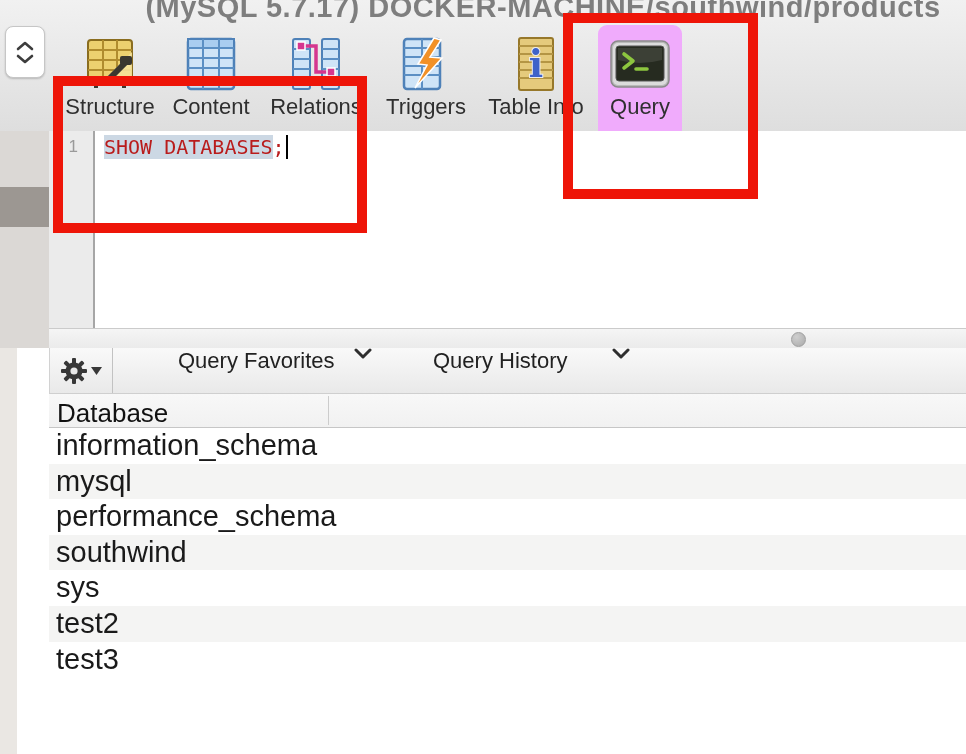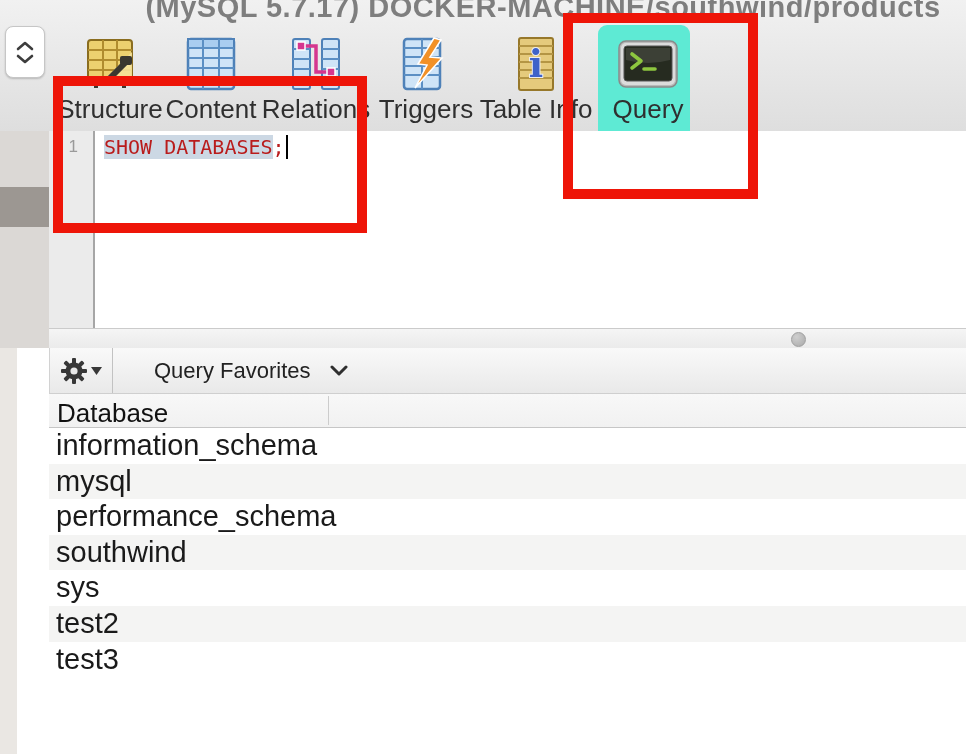--- a/index.html
+++ b/index.html
@@ -13,22 +13,22 @@
   .win-title{position:absolute;left:120px;top:-9px;width:846px;
              font-size:29px;font-weight:700;color:#7e7e7e;
              white-space:nowrap;text-align:center;letter-spacing:0.5px;}
   .stepper{position:absolute;left:5px;top:26px;width:38px;height:50px;
            background:#fff;border:1px solid #c6c6c6;border-radius:8px;
            box-shadow:0 1px 2px rgba(0,0,0,.2);display:flex;flex-direction:column;
            align-items:center;justify-content:center;gap:3px;}
   .tb-item{position:absolute;top:25px;height:106px;display:flex;
            flex-direction:column;align-items:center;}
   .tb-item .ic{margin-top:11px;height:56px;display:flex;align-items:center;justify-content:center;}
-  .tb-label{margin-top:2px;font-size:26px;color:#2f2f2f;white-space:nowrap;}
-  .tb-sel{background:#5eead4;border-radius:9px 9px 0 0;padding-left:8px;}
+  .tb-label{margin-top:2px;font-size:22px;color:#2f2f2f;white-space:nowrap;}
+  .tb-sel{background:#f0abfc;border-radius:9px 9px 0 0;}
 
   
   .left-strip{position:absolute;left:0;top:131px;width:49px;height:217px;background:#dbd8d5;}
   .left-scrollblock{position:absolute;left:0;top:187px;width:49px;height:40px;background:#9c9792;}
   .left-sliver{position:absolute;left:0;top:348px;width:17px;height:406px;background:#eae7e3;}
   .gutter{position:absolute;left:49px;top:131px;width:44px;height:197px;
           background:#ebebeb;border-right:2px solid #a6a6a6;}
   .line-no{position:absolute;left:49px;top:137px;width:29px;text-align:right;
            font-size:17px;color:#9a9a9a;}
   .editor{position:absolute;left:95px;top:131px;width:871px;height:197px;background:#fff;}
@@ -45,22 +45,22 @@
   .split-dot{position:absolute;left:742px;top:3px;width:13px;height:13px;border-radius:50%;
              background:radial-gradient(circle at 35% 30%,#cfcfcf,#a9a9a9);
              border:1px solid #9f9f9f;}
 
   
   .favbar{position:absolute;left:49px;top:348px;width:917px;height:46px;
           background:linear-gradient(#f9f9f9,#e9e9e9);
           border-bottom:1px solid #cfcfcf;border-left:1px solid #d2d2d2;box-sizing:border-box;}
   .gear-sec{position:absolute;left:0;top:0;width:62px;height:45px;
             border-right:1px solid #c2c2c2;display:flex;align-items:center;justify-content:center;gap:4px;}
-  .fav-dd{position:absolute;top:0;height:45px;display:flex;align-items:center;gap:19px;
-          font-size:22px;color:#222;}
+  .fav-dd{position:absolute;top:0;height:45px;display:flex;gap:19px;
+          font-size:22px;color:#222;margin-left:24px;}
   .dd-fav{left:104px;}
   .dd-hist{left:359px;}
 
   
   .tbl-header{position:absolute;left:49px;top:394px;width:917px;height:34px;
               background:linear-gradient(#f8f8f8,#f1f1f1);
               border-bottom:1px solid #c6c6c6;box-sizing:border-box;}
   .tbl-header .hcell{position:absolute;left:8px;top:4px;font-size:26px;color:#111;}
   .hdr-div{position:absolute;left:279px;top:2px;width:1px;height:29px;background:#cccccc;}
   .rows{position:absolute;left:49px;top:428px;width:917px;}
@@ -199,20 +199,26 @@
       <svg width="11" height="8" viewBox="0 0 11 8">
         <polygon points="0,0 11,0 5.5,8" fill="#383838"></polygon>
       </svg>
     </div>
     <div class="fav-dd dd-fav">
       <span>Query Favorites</span>
       <svg width="18" height="11" viewBox="0 0 18 11">
         <polyline points="2,2 9,9 16,2" fill="none" stroke="#2f2f2f" stroke-width="3" stroke-linecap="round" stroke-linejoin="round"></polyline>
       </svg>
     </div>
+    <div class="fav-dd dd-hist">
+      <span>Query History</span>
+      <svg width="18" height="11" viewBox="0 0 18 11" style="margin-left:26px">
+        <polyline points="2,2 9,9 16,2" fill="none" stroke="#2f2f2f" stroke-width="3" stroke-linecap="round" stroke-linejoin="round"></polyline>
+      </svg>
+    </div>
   </div>
 
   <div class="tbl-header">
     <div class="hcell">Database</div>
     <div class="hdr-div"></div>
   </div>
   <div class="rows">
     <div class="row">information_schema</div>
     <div class="row">mysql</div>
     <div class="row">performance_schema</div>

